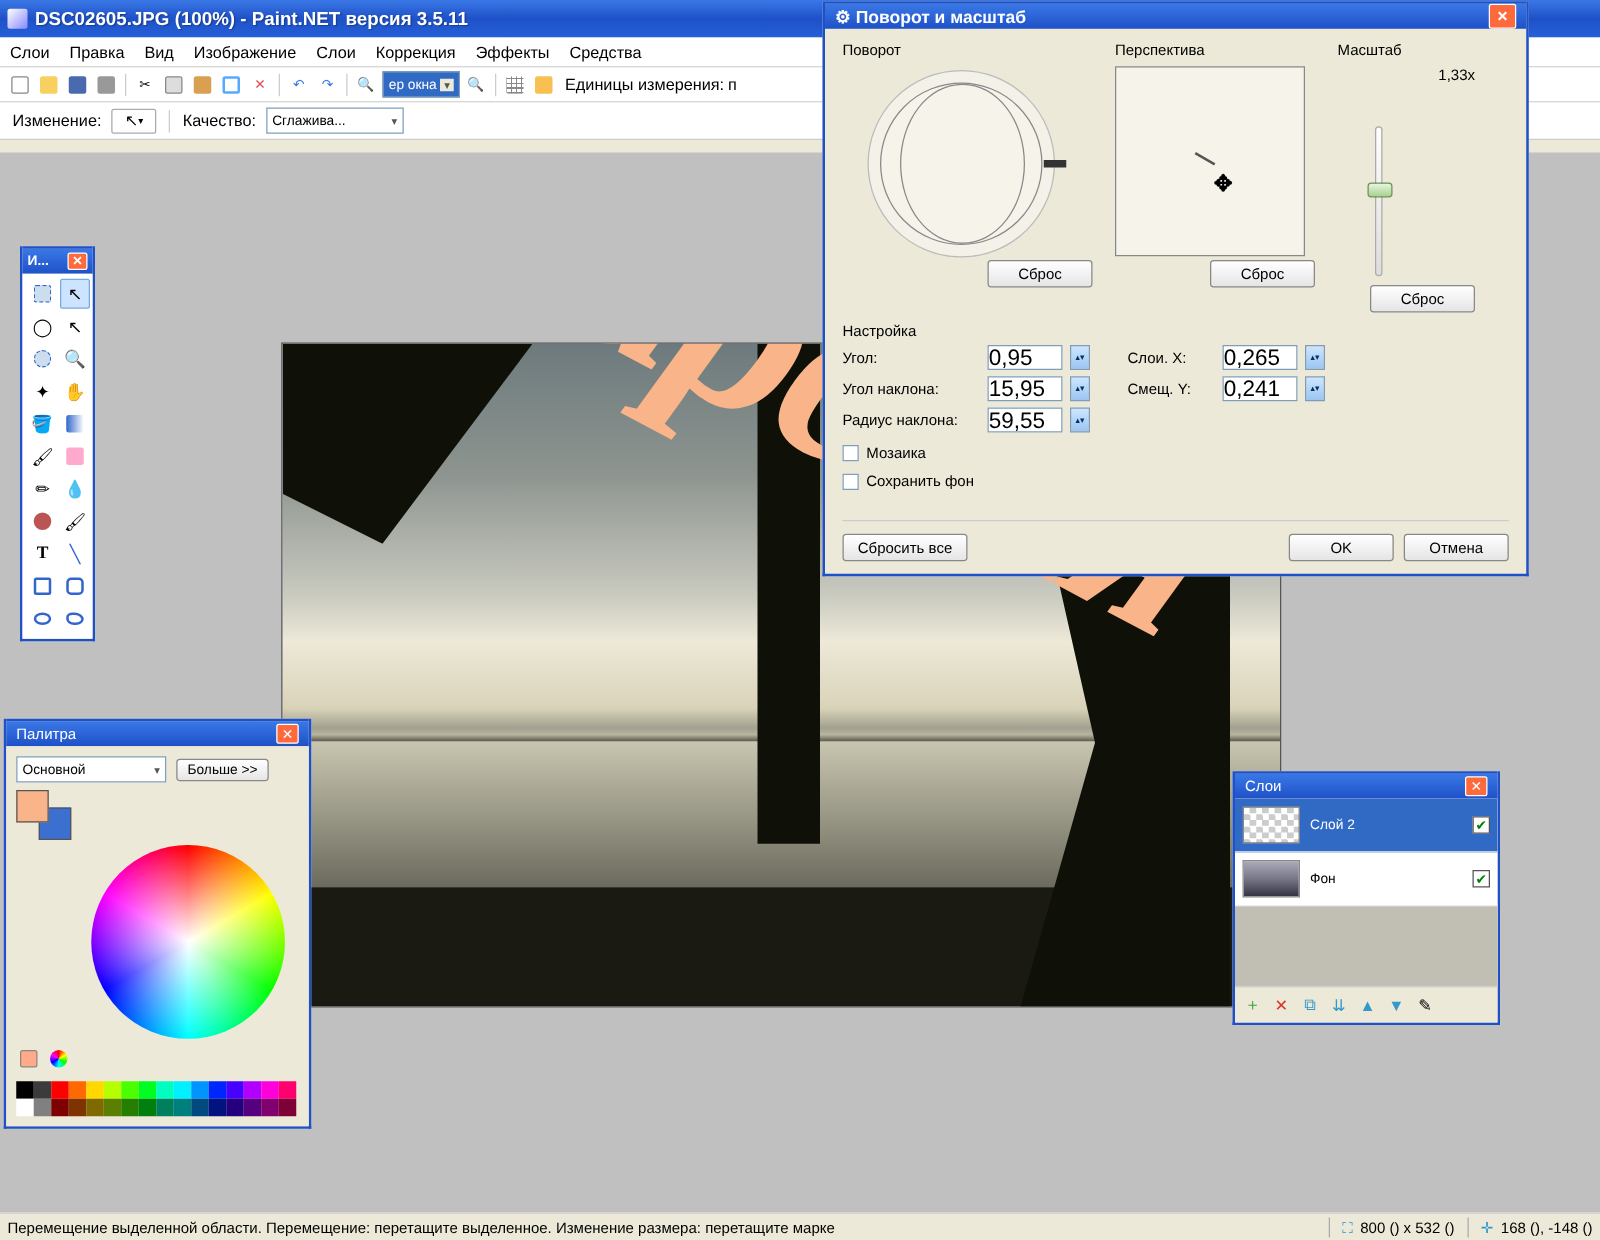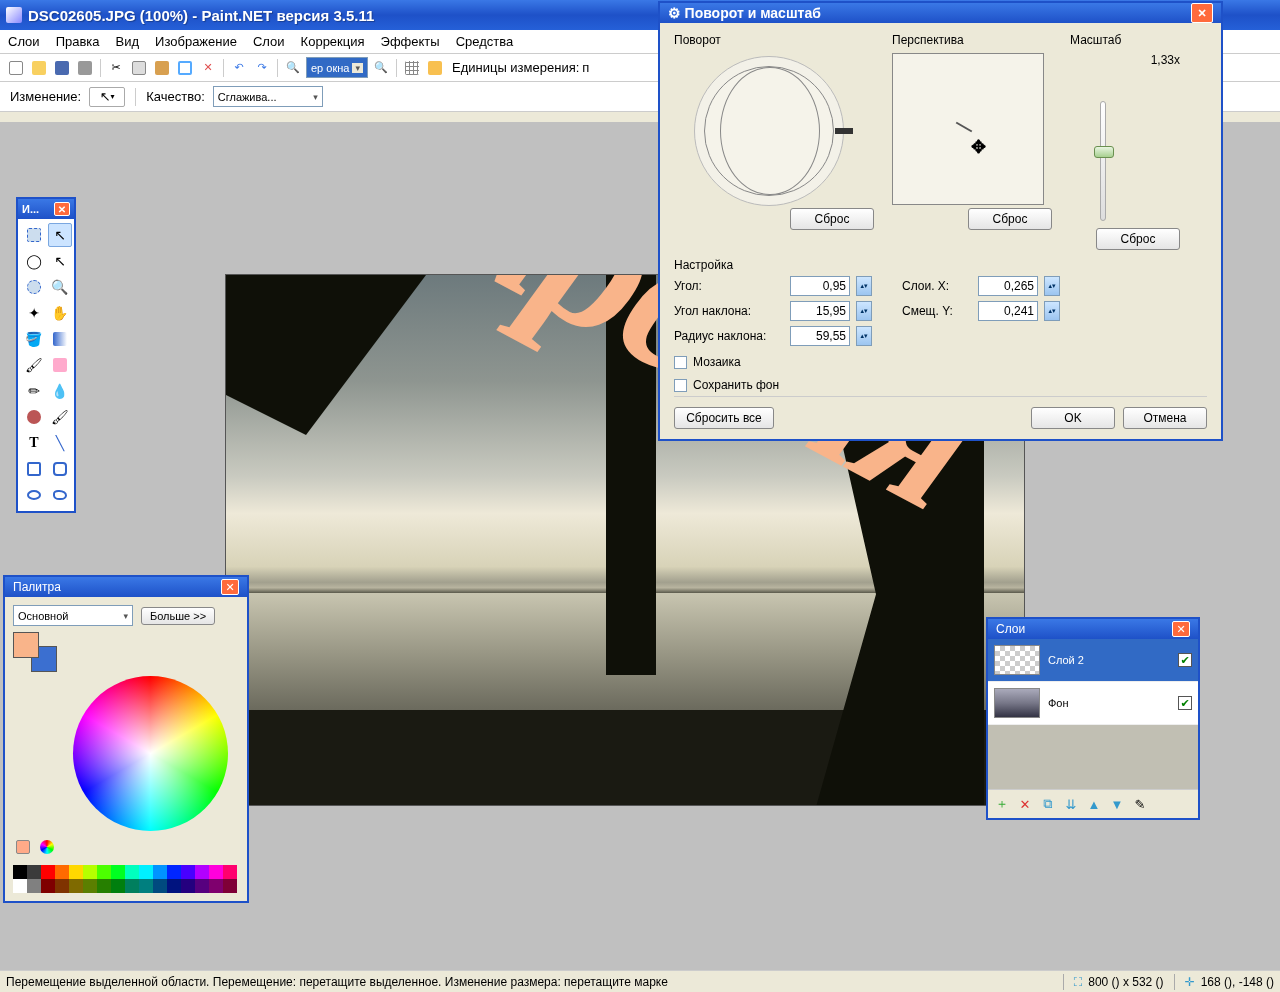--- a/index.html
+++ b/index.html
@@ -72,25 +72,25 @@
 .scale-area { width: 80px; height: 155px; position: relative; }
 .scale-label { text-align: right; font-size: 12px; margin-bottom: 6px; }
 .slider-v { position: absolute; left: 30px; top: 28px; width: 6px; height: 120px; background: linear-gradient(#fff,#ddd); border: 1px solid #aaa; border-radius: 3px; }
 .slider-thumb { position: absolute; left: -7px; width: 20px; height: 12px; background: linear-gradient(#e8f5e0,#a8d090); border: 1px solid #6a9050; border-radius: 3px; top: 44px; }
 .dlg-btn { border: 1px solid #888; background: linear-gradient(#fff,#e5e5e5); padding: 3px 0; font-size: 12px; cursor: pointer; border-radius: 3px; width: 84px; text-align: center; }
 .settings-label { font-size: 12px; margin: 8px 0 4px; }
 .settings-grid { display: flex; gap: 30px; }
 .settings-col { display: flex; flex-direction: column; gap: 5px; }
 .setting-row { display: flex; align-items: center; gap: 6px; font-size: 12px; }
 .setting-row label { width: 110px; }
-.numinput { width: 60px; height: 20px; border: 1px solid #7f9db9; background: #fff; text-align: right; padding-right: 3px; font-size: 12px; }
+.numinput { width: 60px; height: 20px; border: 1px solid #7f9db9; background: #fff; text-align: left; padding-right: 3px; font-size: 18px; }
 .spinner { width: 16px; height: 20px; border: 1px solid #7f9db9; background: linear-gradient(#cde6ff,#9cc5f0); display: flex; flex-direction: column; font-size: 7px; align-items: center; justify-content: center; color: #036; }
 .checkbox-row { display: flex; align-items: center; gap: 6px; font-size: 12px; margin-top: 4px; }
 .chk { width: 13px; height: 13px; border: 1px solid #7f9db9; background: #fff; }
-.dialog-footer { display: flex; gap: 8px; margin-top: 4px; padding-top: 10px; border-top: 1px solid #ccc; }
+.dialog-footer { display: flex; gap: 8px; margin-top: 24px; padding-top: 10px; border-top: 1px solid #ccc; }
 .dialog-footer .spacer { flex: 1; }
 </style>
 </head>
 <body>
 
 <div class="titlebar">
   <div class="titlebar-icon"></div>
   <div class="titlebar-text">DSC02605.JPG (100%) - Paint.NET версия 3.5.11</div>
 </div>
 

